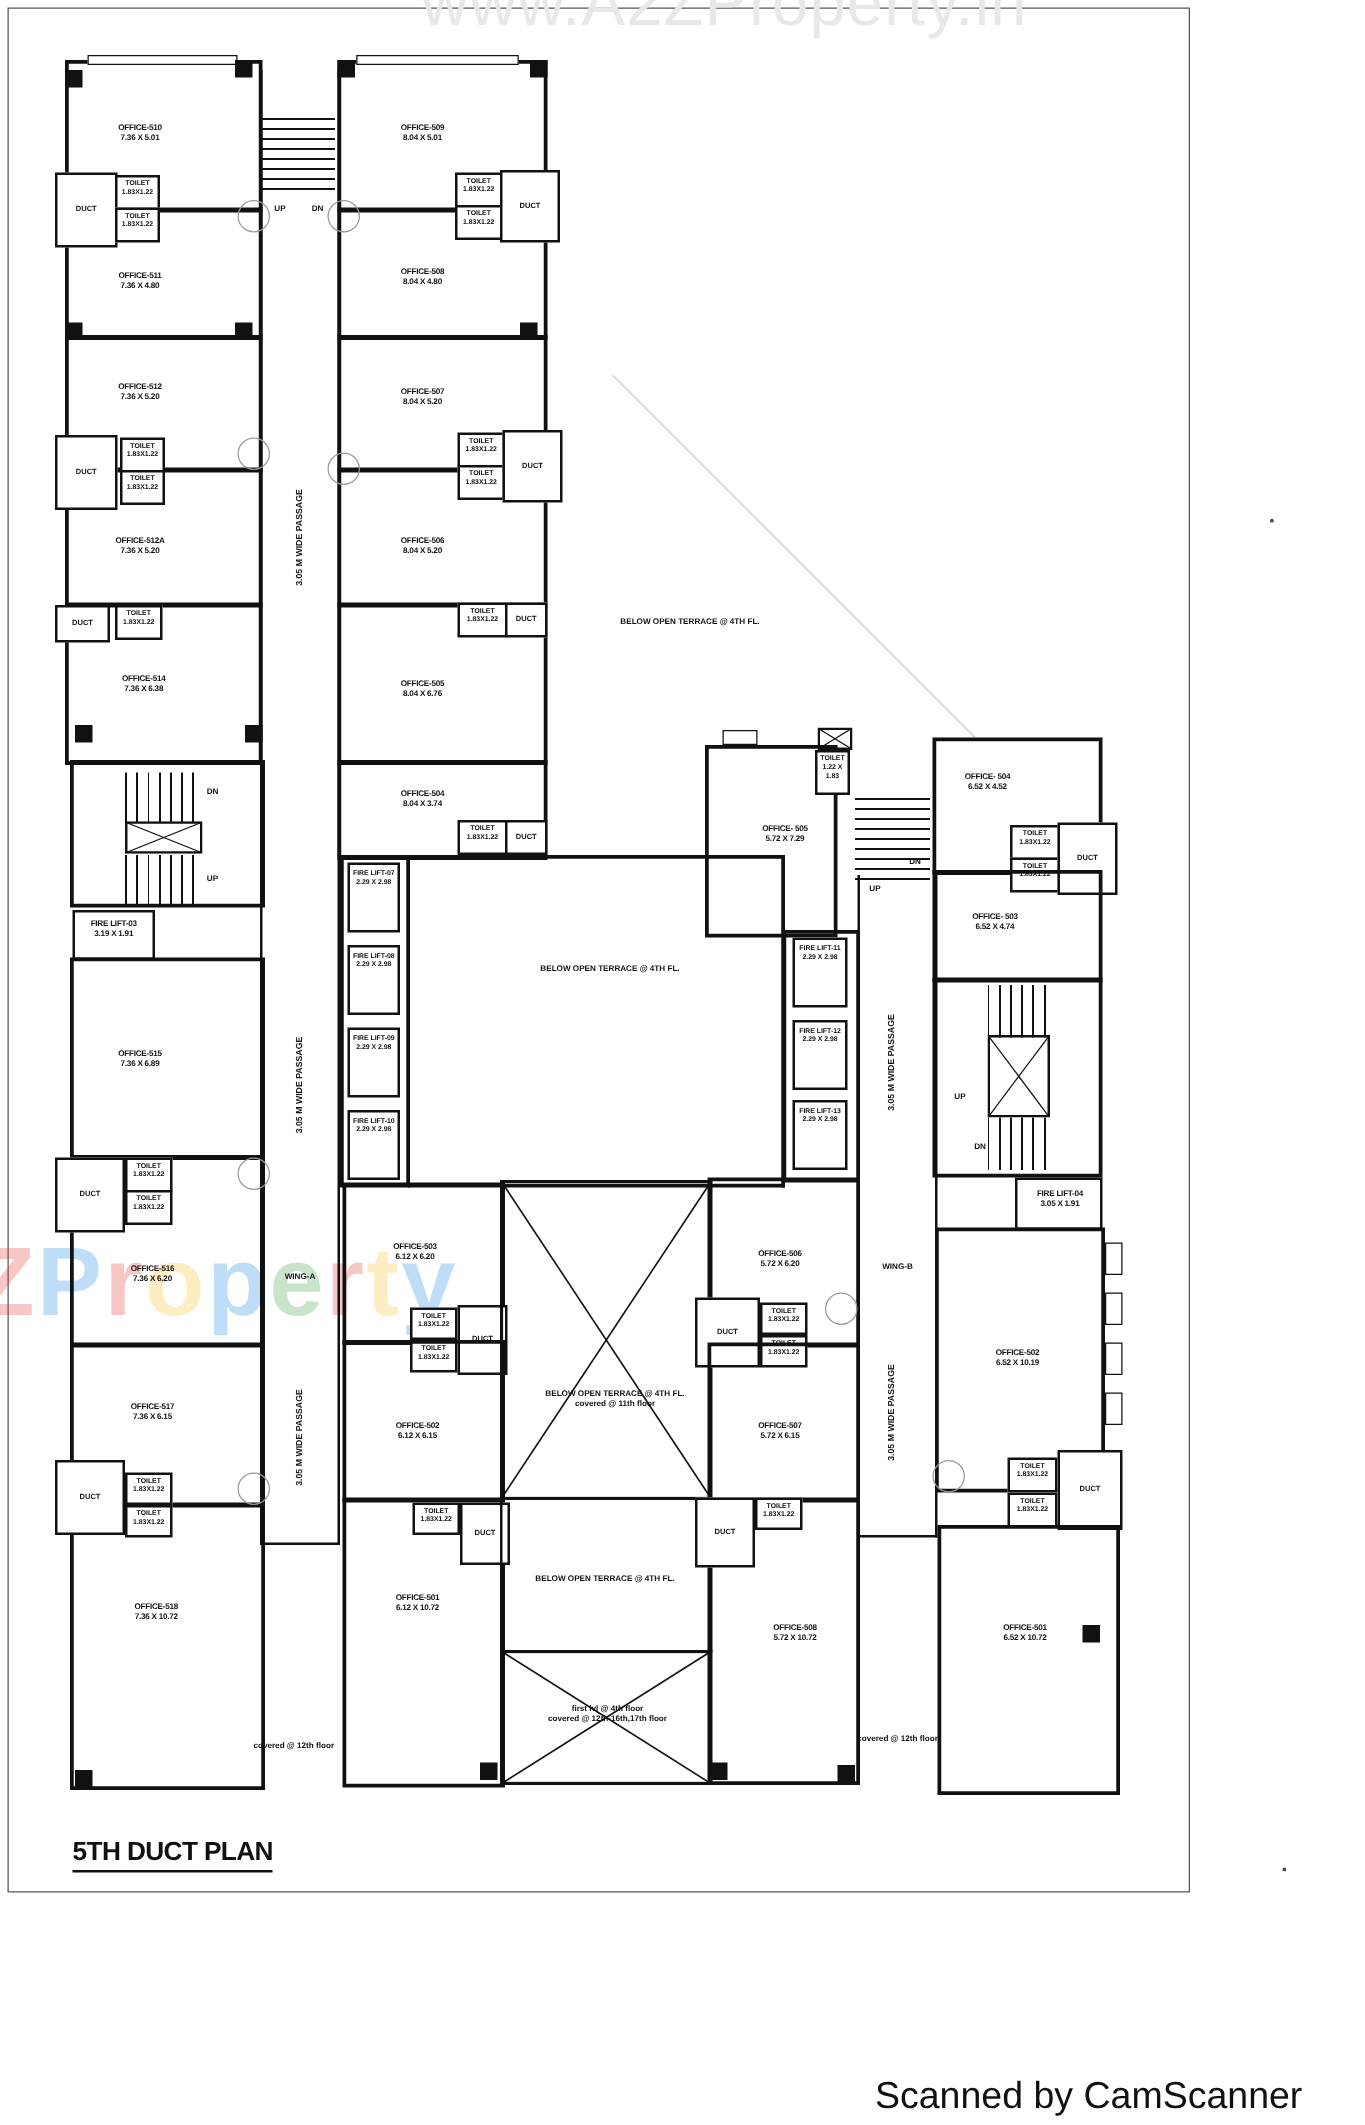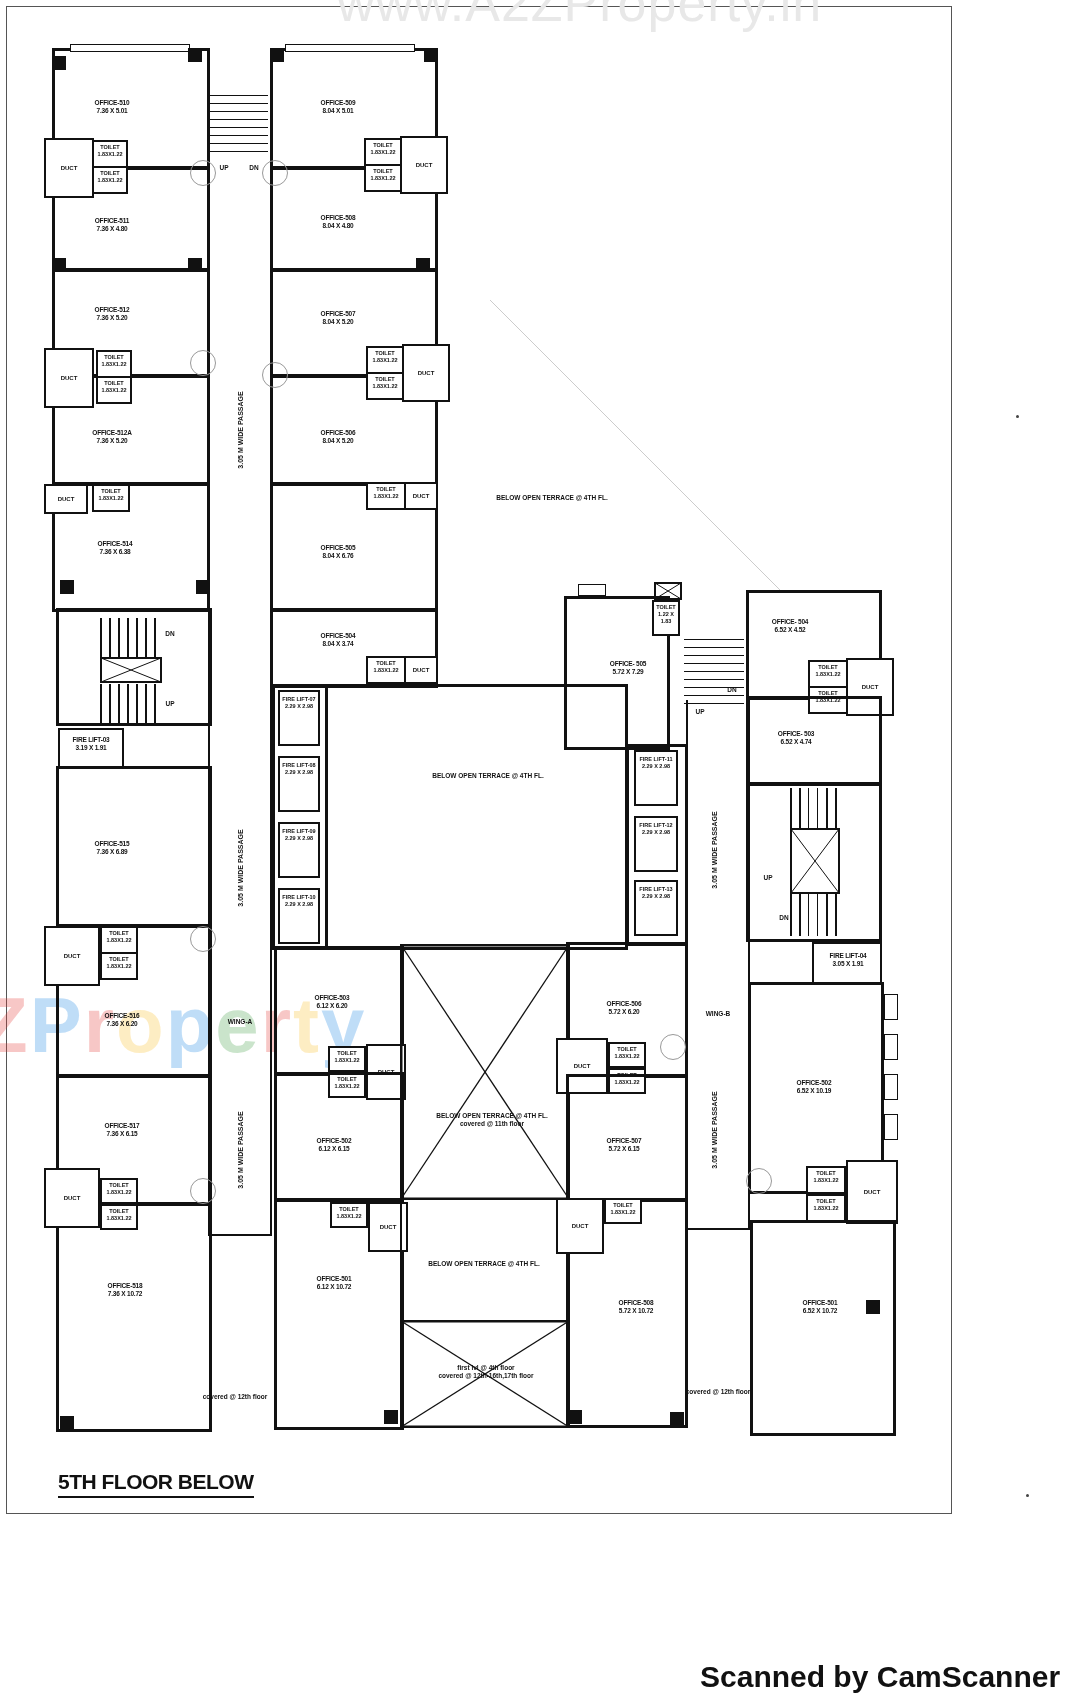--- a/index.html
+++ b/index.html
@@ -25,21 +25,21 @@
   .col{position:absolute;width:14px;height:14px;background:#111;}
   .toilet{position:absolute;border:2px solid #111;box-sizing:border-box;background:#fff;font-size:5.5px;line-height:7px;text-align:center;font-weight:bold;padding-top:2px;}
   .duct{position:absolute;border:2px solid #111;box-sizing:border-box;font-size:6px;font-weight:bold;display:flex;align-items:center;justify-content:center;background:#fff;}
   .lift{position:absolute;border:2px solid #111;box-sizing:border-box;font-size:5.5px;line-height:7px;text-align:center;font-weight:bold;padding-top:4px;background:#fff;}
   .stairs{position:absolute;background:repeating-linear-gradient(90deg,#111 0 1.5px,transparent 1.5px 9px);}
   .stairs-h{position:absolute;background:repeating-linear-gradient(0deg,#111 0 1.5px,transparent 1.5px 8px);}
   .door{position:absolute;width:26px;height:26px;border:1px solid #999;border-radius:50%;box-sizing:border-box;}
   .win{position:absolute;border:1.5px solid #111;box-sizing:border-box;background:#fff;}
   .xbox{position:absolute;}
   .title{position:absolute;left:58px;top:1470px;font-size:21px;font-weight:bold;letter-spacing:-.5px;border-bottom:2px solid #111;padding-bottom:2px;}
-  .scanned{position:absolute;left:700px;top:1660px;font-size:30px;font-weight:bold;color:#111;}
+  .scanned{position:absolute;left:700px;top:1660px;font-size:30px;font-weight:normal;color:#111;}
   .dot{position:absolute;width:3px;height:3px;background:#444;border-radius:50%;}
   .note{position:absolute;font-size:6.5px;font-weight:bold;white-space:nowrap;transform:translate(-50%,-50%);text-align:center;line-height:8px;}
 </style>
 </head>
 <body>
 
 <div class="sheet">
   <div class="wm-top">www.A2ZProperty.in</div>
 </div>
 
@@ -474,16 +474,16 @@
 
 <div class="door" style="left:190px;top:160px"></div>
 <div class="door" style="left:262px;top:160px"></div>
 <div class="door" style="left:190px;top:350px"></div>
 <div class="door" style="left:262px;top:362px"></div>
 <div class="door" style="left:190px;top:926px"></div>
 <div class="door" style="left:190px;top:1178px"></div>
 <div class="door" style="left:660px;top:1034px"></div>
 <div class="door" style="left:746px;top:1168px"></div>
 
-<div class="title">5TH FLOOR BELOW</div>
+<div class="title">5TH DUCT PLAN</div>
 <div class="scanned">Scanned by CamScanner</div>
 <div class="dot" style="left:1016px;top:415px"></div>
 <div class="dot" style="left:1026px;top:1494px"></div>
 
 </body></html>

